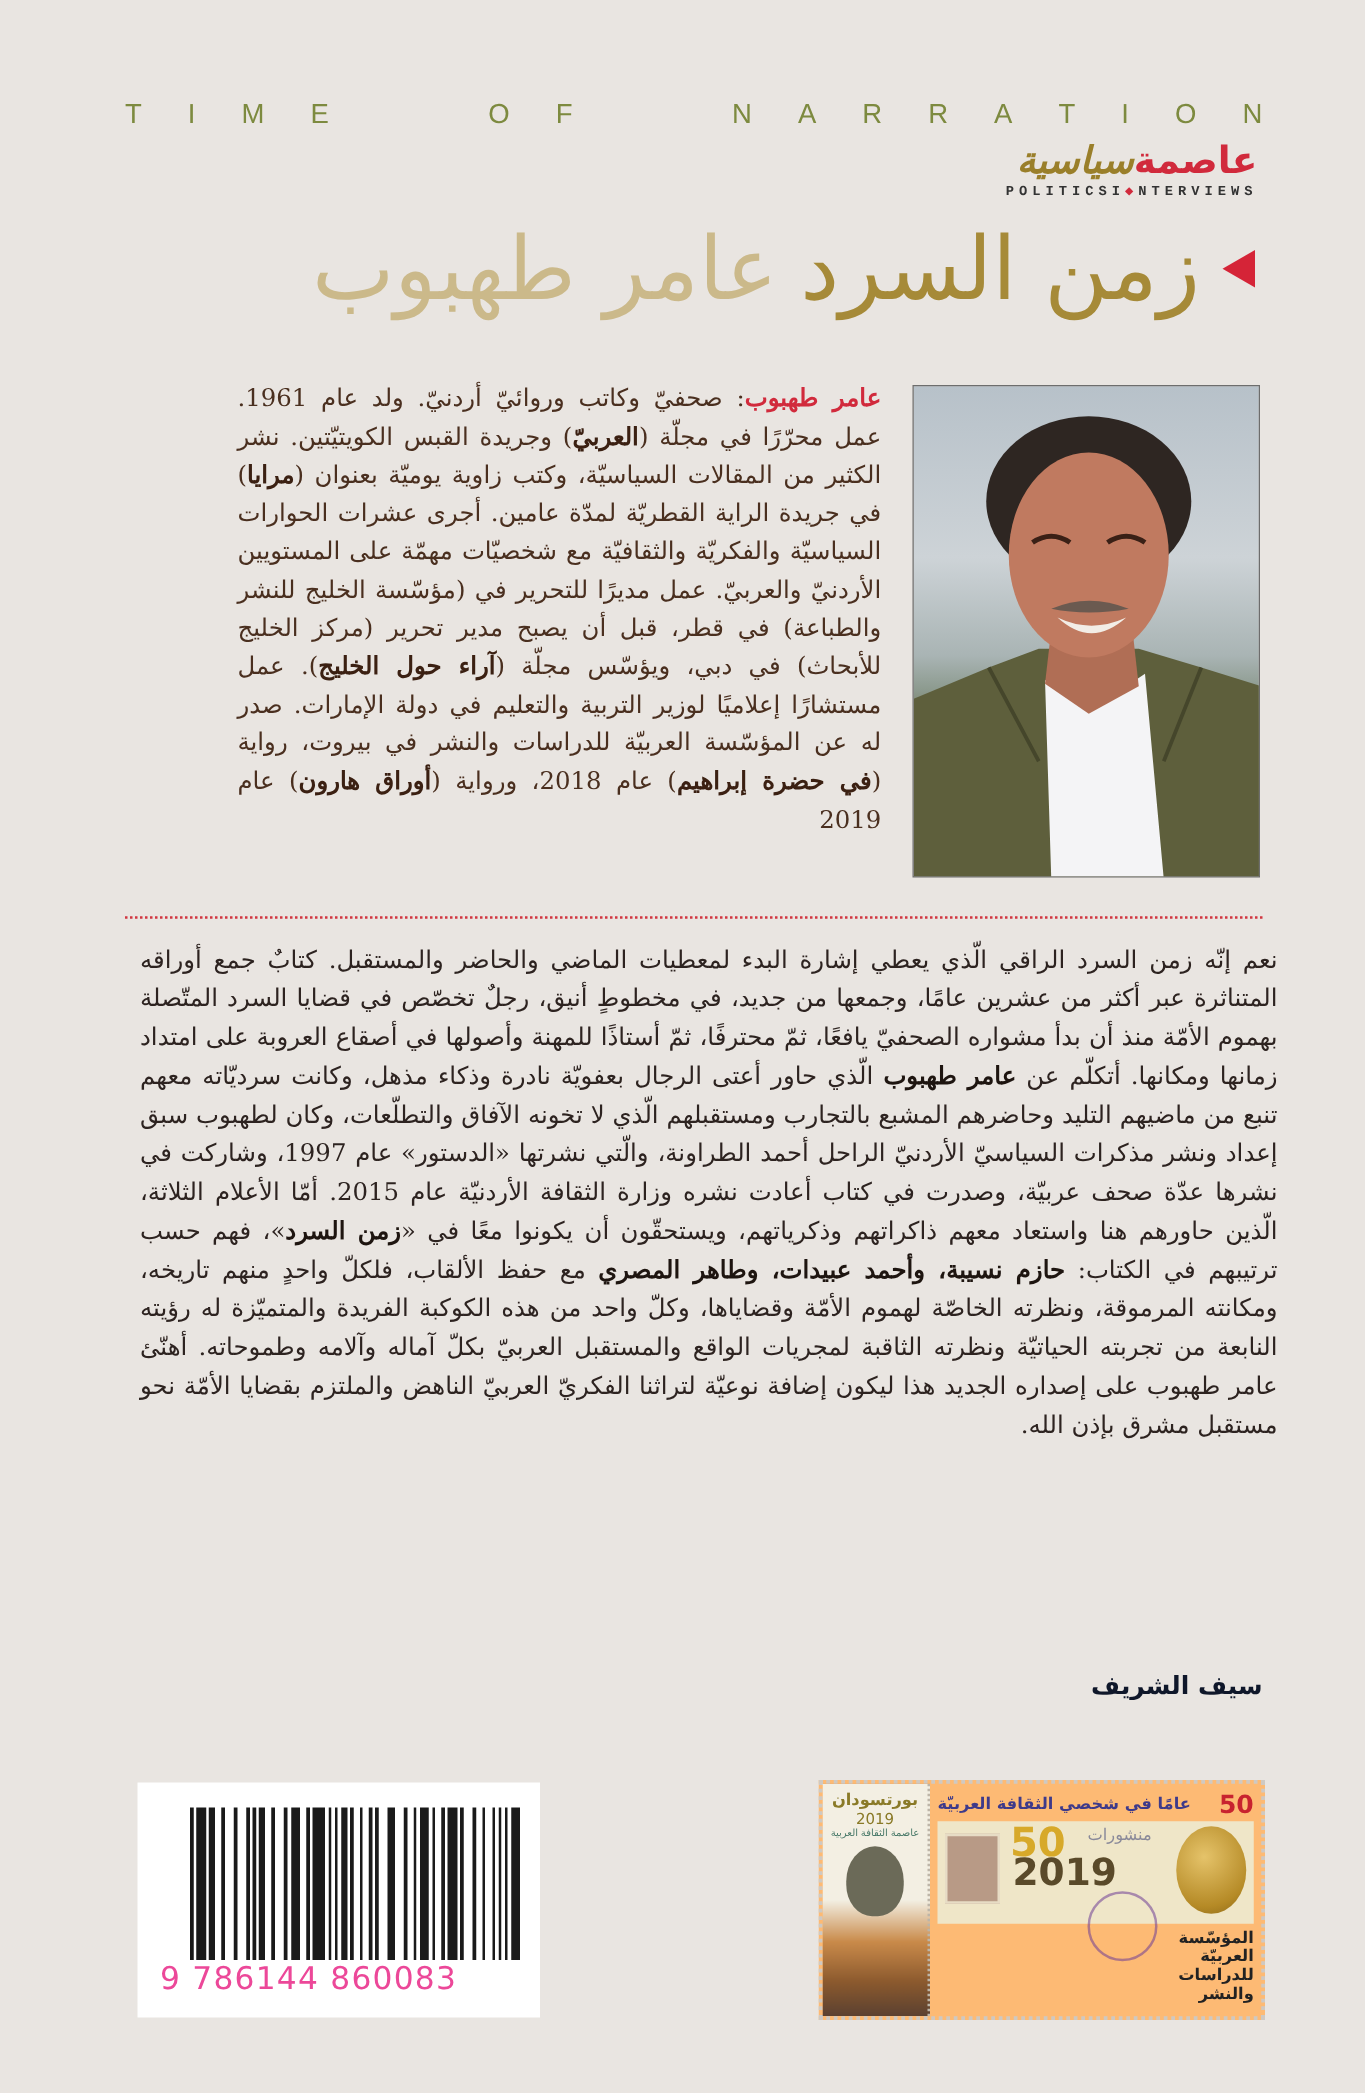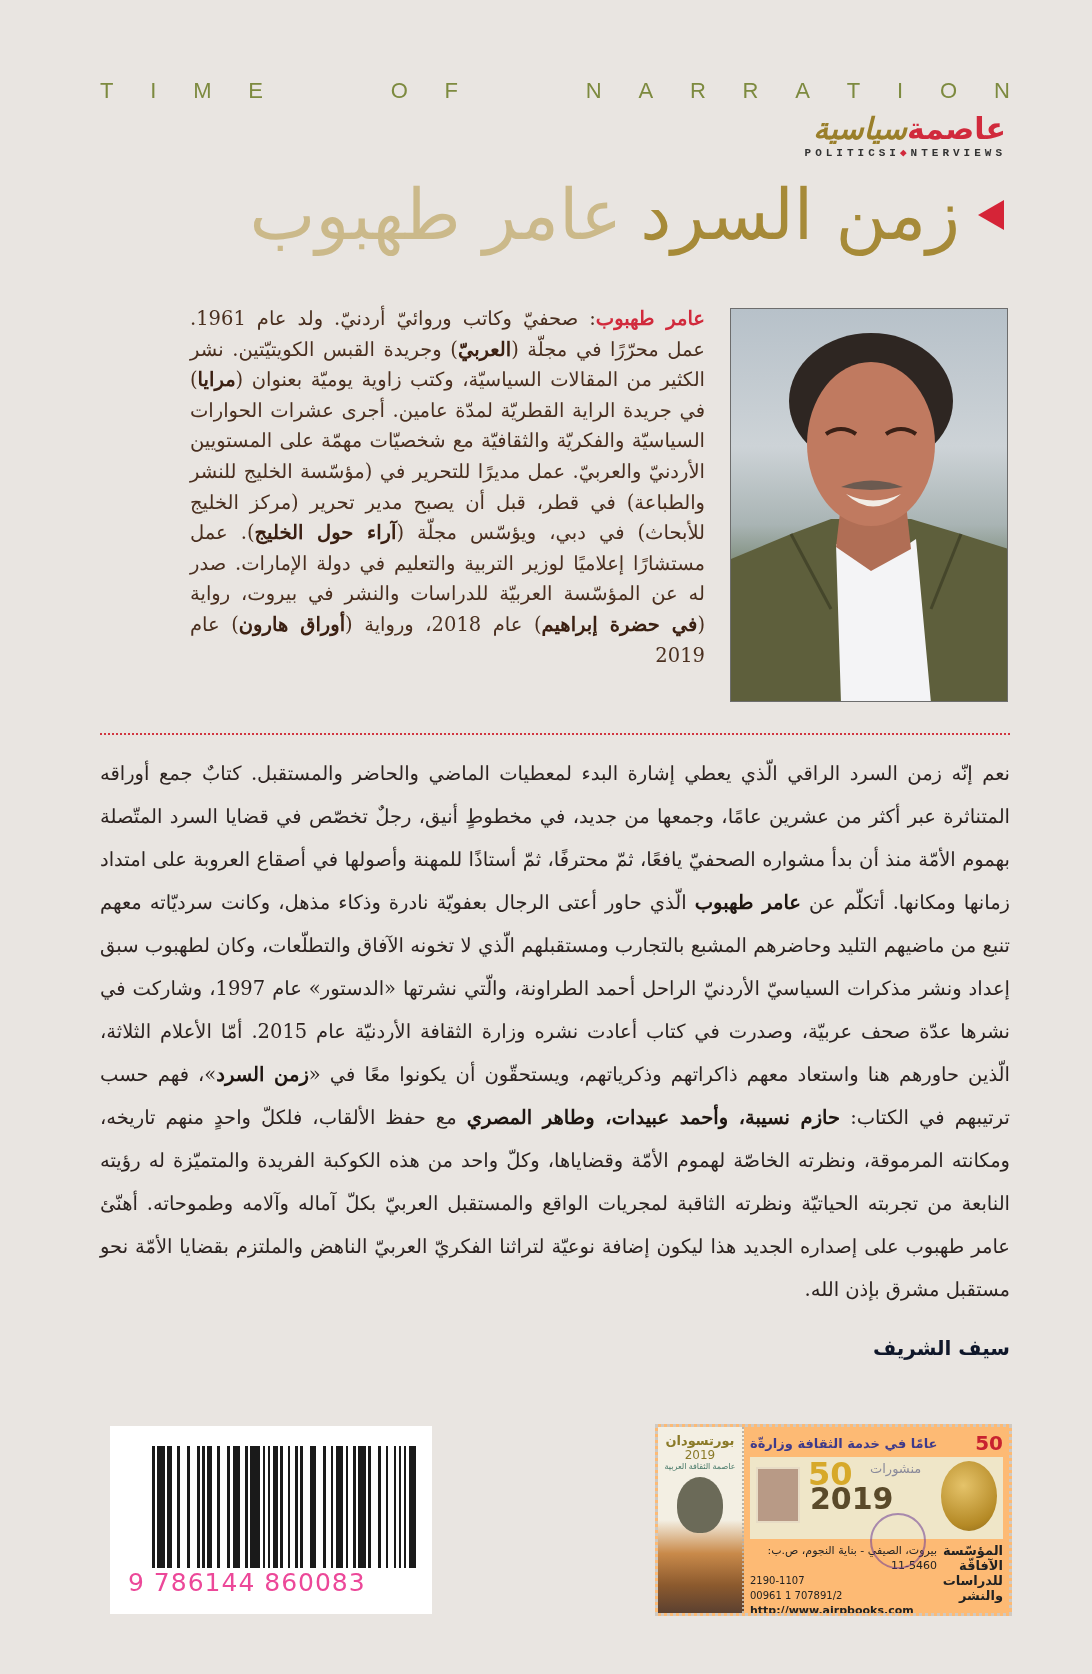--- a/index.html
+++ b/index.html
@@ -62,23 +62,23 @@
     background: linear-gradient(180deg, #b7c1c9 0%, #cdd3d7 35%, #a9b4b4 55%, #8c9a8e 62%, #6f7150 70%, #575a3b 100%);
   }
   .photo svg { display: block; }
 
   .divider {
     position: absolute; left: 100px; top: 733px; width: 910px; height: 0;
     border-top: 2px dotted #d13640;
   }
 
   .body-text {
-    position: absolute; left: 100px; top: 752px; width: 910px;
+    position: absolute; left: 112px; top: 752px; width: 910px;
     direction: rtl; text-align: justify;
-    font-size: 19.5px; line-height: 43px; color: #2d2320;
+    font-size: 19.5px; line-height: 31px; color: #2d2320;
   }
   .body-text b { color: #1e1510; }
 
   .signature {
     position: absolute; right: 82px; top: 1336px;
     direction: rtl; font-family: "DejaVu Sans", sans-serif;
     font-weight: bold; font-size: 20px; color: #0f172a;
   }
 
   .barcode {
@@ -281,33 +281,27 @@
 <div class="stamp">
   <div class="stamp-left">
     <div class="t1">بورتسودان</div>
     <div class="t2">2019</div>
     <div class="t3">عاصمة الثقافة العربية</div>
     <div class="face"></div>
   </div>
   <div class="stamp-main">
     <div class="stamp-top">
       <span class="num">50</span>
-      <span class="ar">عامًا في خدمة الثقافة وزارةّة</span>
+      <span class="ar">عامًا في شخصي الثقافة العربيّة</span>
     </div>
     <div class="stamp-mid">
       <div class="portrait"></div>
       <div class="big-50">50</div>
       <div class="big-year">2019</div>
       <div class="years-lbl">منشورات</div>
       <div class="coin"></div>
     </div>
     <div class="stamp-addr">
-      <div class="pub-name">المؤسّسة الآفاقّة للدراسات والنشر</div>
-      <div class="addr">
-        <span class="ar">بيروت، الصيفي - بناية النجوم، ص.ب: 5460-11</span>
-        <div>2190-1107</div>
-        <div>00961 1 707891/2</div>
-        <div class="url">http://www.airpbooks.com</div>
-      </div>
+      <div class="pub-name">المؤسّسة العربيّة للدراسات والنشر</div>
     </div>
     <div class="postmark"></div>
   </div>
 </div>
 
 </body></html>

